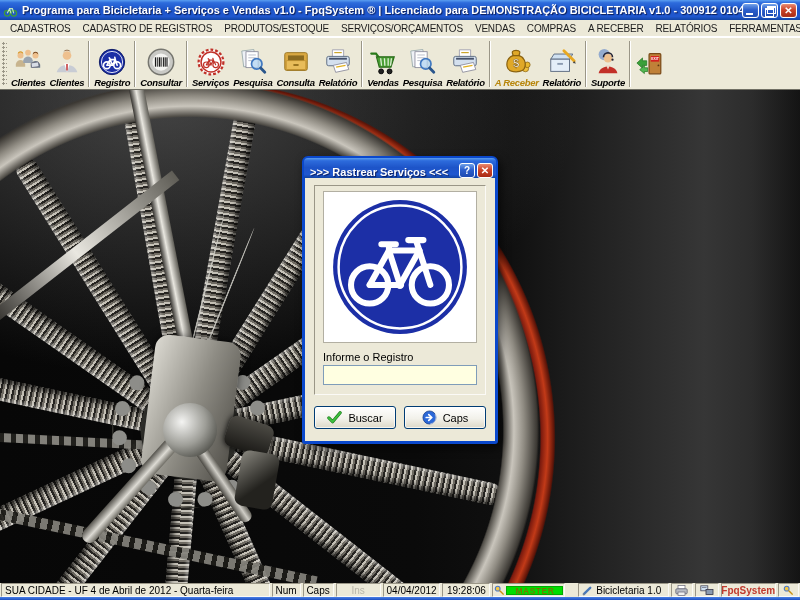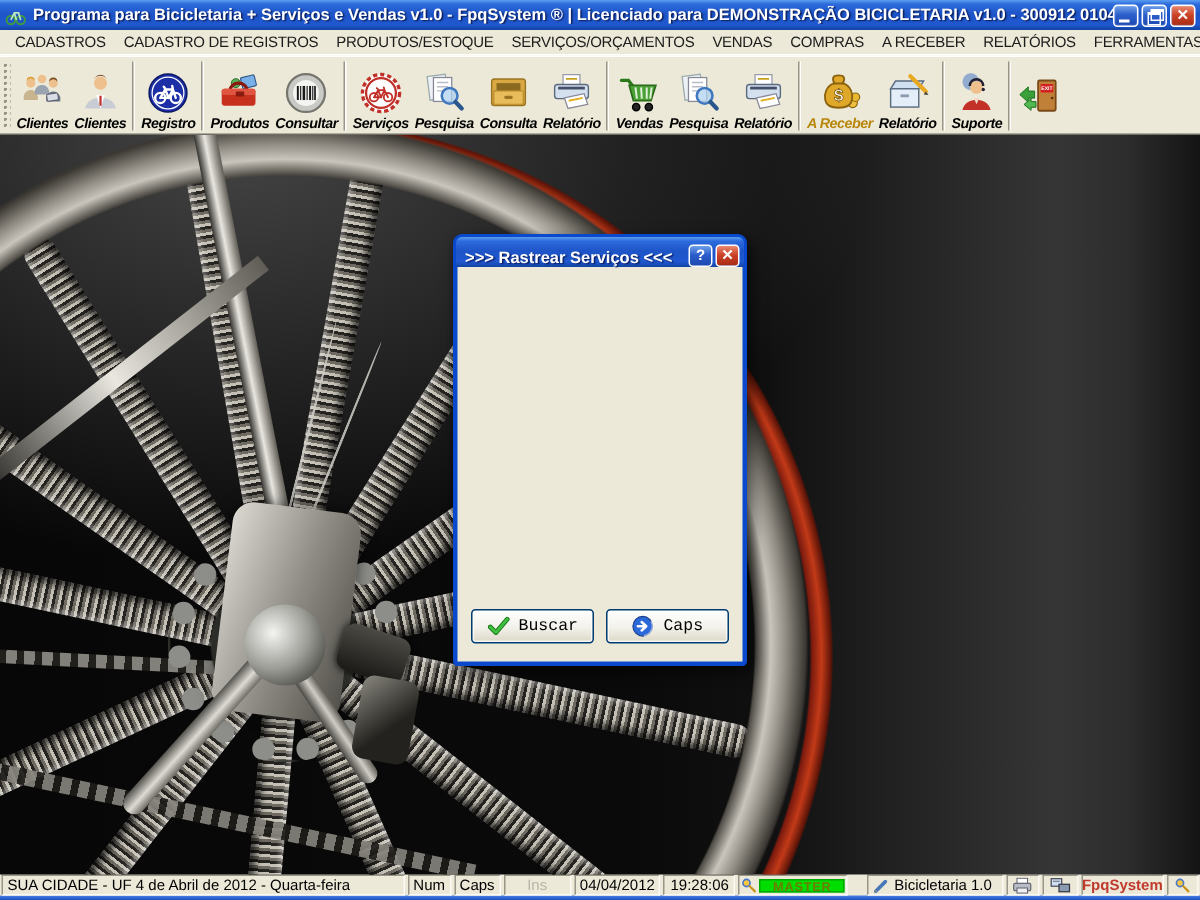--- a/index.html
+++ b/index.html
@@ -94,21 +94,21 @@
   .dbtn.close { background:linear-gradient(180deg,#E88A70,#CC4428 45%,#A82A14); }
   .dlg-body { position:relative; height:calc(100% - 20px); }
   .grp { position:absolute; left:9px; top:7px; width:172px; height:210px; padding:5px 8px;
     border:1px solid; border-color:#9a9687 #fbfaf6 #fbfaf6 #9a9687; background:#ECE9D8; }
   .imgbox { width:154px; height:152px; background:#fff; border:1px solid #b2afa2; display:flex;
     align-items:center; justify-content:center; }
   .imgbox svg { width:138px; height:138px; }
   .reg-label { font-size:11px; color:#000; margin-top:8px; }
   .reg-input { width:154px; height:20px; margin-top:2px; background:#FFFFE1;
     border:1px solid #7F9DB9; font-size:11px; padding:0 3px; display:block; }
-  .dlg-btns { position:absolute; left:9px; right:9px; bottom:11px; display:flex; justify-content:space-between;font-family:Liberation Mono, monospace; }
+  .dlg-btns { position:absolute; left:9px; right:9px; bottom:11px; display:flex; justify-content:space-between; }
   .xp-btn { width:82px; height:23px; border:1px solid #003C74; border-radius:3px; display:flex;
     align-items:center; justify-content:center; gap:6px; font-size:11px; color:#000; cursor:pointer;
     background:linear-gradient(180deg,#FFFFFF,#F2F1EA 55%,#DDD9C8); box-shadow:inset 0 0 0 1px rgba(255,255,255,.7); }
   .xp-btn svg { width:15px; height:15px; flex:none; }
 
   
   .statusbar { height:14px; background:#ECE9D8; display:flex; gap:2px; padding:0 1px; align-items:stretch; }
   .sp { border:1px solid; border-color:#9a9687 #fbfaf6 #fbfaf6 #9a9687; background:#ECE9D8;
     font-size:10px; color:#000; display:flex; align-items:center; padding:0 3px; white-space:nowrap; overflow:hidden; }
   .sp.center { justify-content:center; }
@@ -196,31 +196,20 @@
           <circle cx="10.5" cy="19.5" r="3.6"></circle>
             <circle cx="21.5" cy="19.5" r="3.6"></circle>
           <path d="M10.5,19.5 L14,13.5 L19.5,13.5 L21.5,19.5 M14,13.5 L16.5,19.5 L10.5,19.5 M19.5,13.5 L16.5,19.5 M19.5,13.5 L19,11 M13,11.5 L14.5,13.5"></path>
         </g>
       </svg>
       <span class="tb-label">Registro</span>
     </span>
 
     <span class="tb-sep"></span>
 
-    <span class="tb-btn">
-      <svg viewBox="0 0 32 32">
-        <rect x="17" y="4" width="10" height="8" rx="1" fill="#7ab0e8" stroke="#335a88" stroke-width="0.8" transform="rotate(-14 22 8)"></rect>
-        <circle cx="13" cy="9" r="3.2" fill="#58b058" stroke="#2a6a2a" stroke-width="0.7"></circle>
-        <path d="M9,14 A6,5 0 0 1 21,14" fill="none" stroke="#8a1a10" stroke-width="2.2"></path>
-        <rect x="3" y="13" width="24" height="12" rx="2" fill="#C8301E"></rect>
-        <rect x="3" y="13" width="24" height="4.5" rx="2" fill="#E05540"></rect>
-        <rect x="13" y="15" width="6" height="3.5" rx="0.8" fill="#8a1a10"></rect>
-      </svg>
-      <span class="tb-label">Produtos</span>
-    </span>
 
     <span class="tb-btn">
       <svg viewBox="0 0 32 32">
         <circle cx="16" cy="16" r="13.5" fill="#c9c9c5" stroke="#76766f" stroke-width="1.6"></circle>
         <circle cx="16" cy="16" r="9.2" fill="#f4f4f1"></circle>
         <g fill="#1a1a1a">
           <rect x="9.5" y="11" width="1.4" height="10"></rect>
             <rect x="11.8" y="11" width="0.8" height="10"></rect>
           <rect x="13.6" y="11" width="1.8" height="10"></rect>
             <rect x="16.4" y="11" width="0.8" height="10"></rect>
@@ -414,20 +403,40 @@
     <div class="art derail"></div>
     <div class="art hub"></div>
 
     <div class="dlg">
       <div class="dlg-titlebar">
         <span class="dlg-title">&gt;&gt;&gt; Rastrear Serviços &lt;&lt;&lt;</span>
         <span class="dbtn">?</span>
         <span class="dbtn close">✕</span>
       </div>
       <div class="dlg-body">
+        <div class="grp">
+          <div class="imgbox">
+            <svg viewBox="0 0 100 100">
+              <circle cx="50" cy="50" r="48.5" fill="#1C2FA6"></circle>
+              <circle cx="50" cy="50" r="44.5" fill="none" stroke="#fff" stroke-width="1.8"></circle>
+              <g fill="none" stroke="#fff" stroke-width="4.4" stroke-linecap="round" stroke-linejoin="round">
+                <circle cx="28" cy="63" r="13.5"></circle>
+                <circle cx="72" cy="63" r="13.5"></circle>
+                <path d="M28,63 L42,38 L64,38 L72,63"></path>
+                <path d="M42,38 L50,63 L28,63"></path>
+                <path d="M64,38 L50,63"></path>
+                <path d="M64,38 L61.5,30.5 M56,30.5 L67,30.5"></path>
+                <path d="M42,38 L42,33.5 M36.5,33.5 L47,33.5"></path>
+              </g>
+              <circle cx="50" cy="63" r="3" fill="#fff"></circle>
+            </svg>
+          </div>
+          <div class="reg-label">Informe o Registro</div>
+          <input class="reg-input" type="text" value="" style="">
+        </div>
         <div class="dlg-btns">
           <span class="xp-btn">
             <svg viewBox="0 0 16 16">
               <path d="M2,8.5 L6,12.5 L14,3" fill="none" stroke="#1a7a1a" stroke-width="3.4" stroke-linecap="round" stroke-linejoin="round"></path>
               <path d="M2,8.5 L6,12.5 L14,3" fill="none" stroke="#3fbf3f" stroke-width="2" stroke-linecap="round" stroke-linejoin="round"></path>
             </svg>
             <span>Buscar</span>
           </span>
           <span class="xp-btn">
             <svg viewBox="0 0 16 16">

